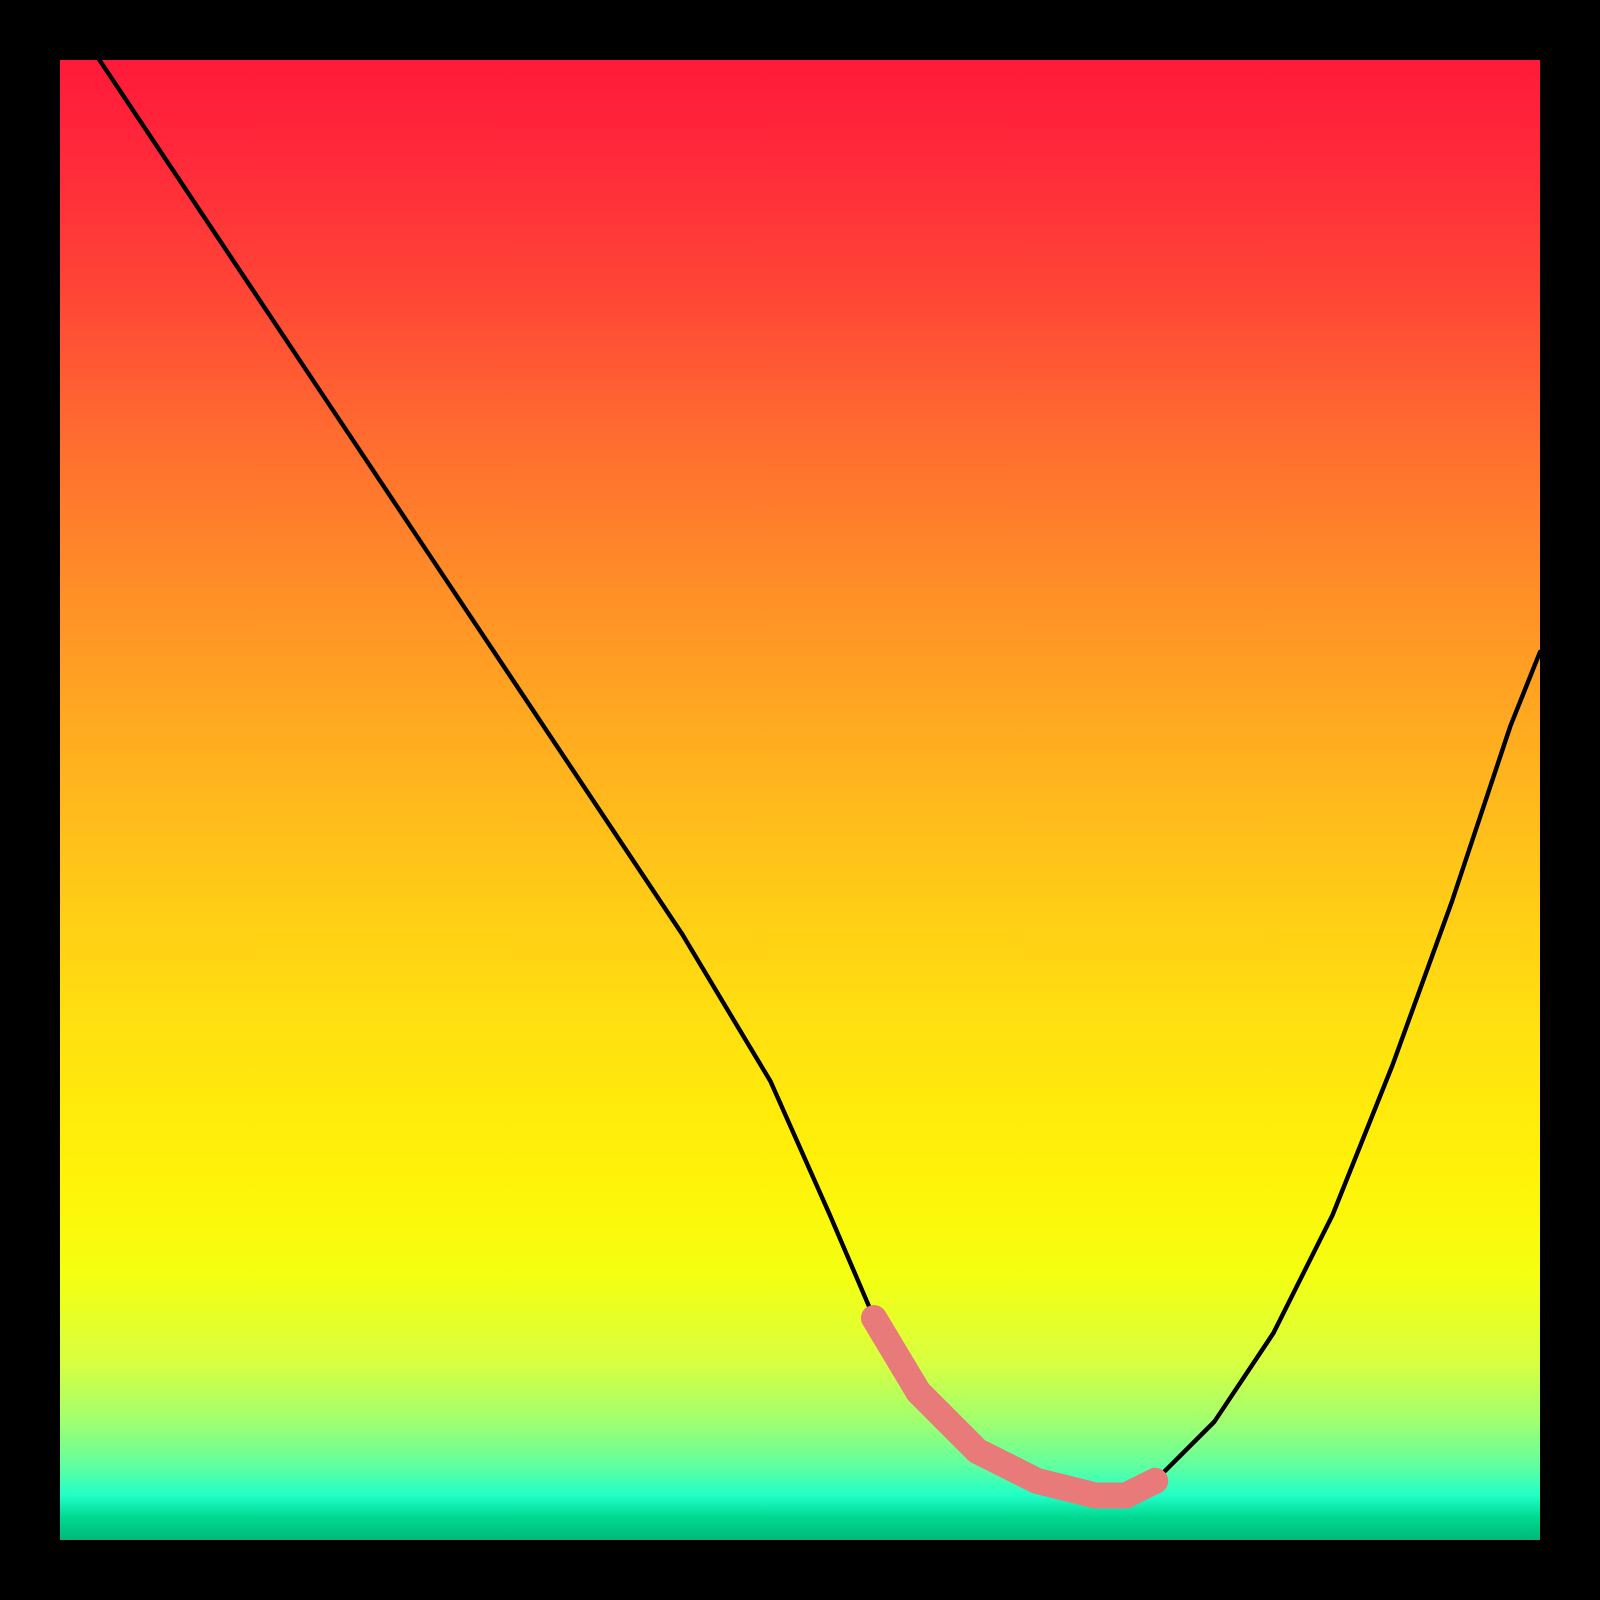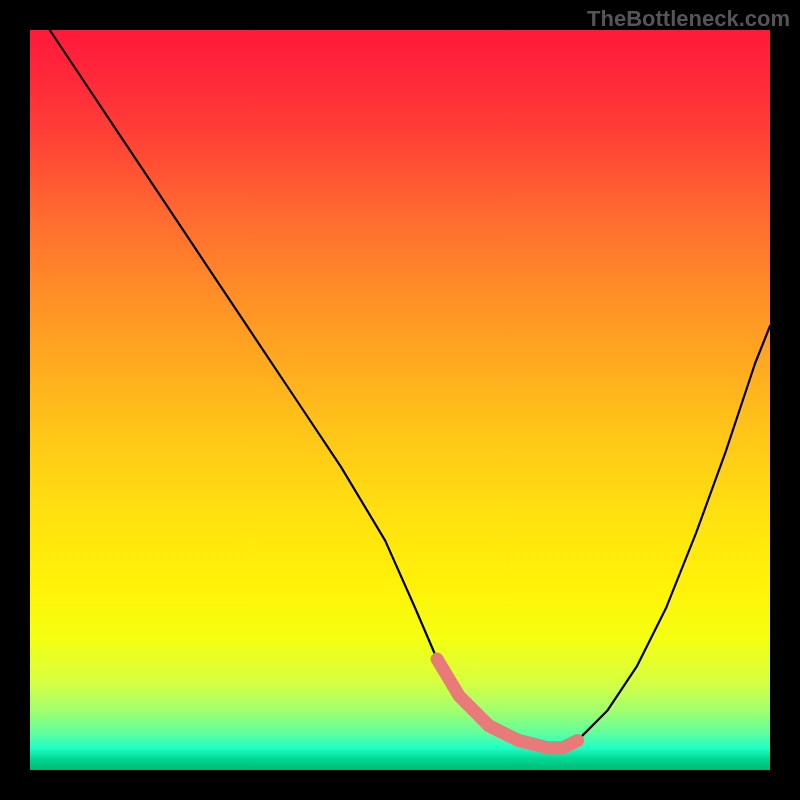--- a/index.html
+++ b/index.html
@@ -57,20 +57,19 @@
     top: 0;
     width: 740px;
     height: 740px;
     overflow: visible;
   }
 </style>
 </head>
 <body>
 
 <div class="chart-container">
-  <div class="watermark">TheBottleneck.com</div>
   <div class="plot-area">
     <svg class="overlay" viewBox="0 0 740 740" preserveAspectRatio="none">
       <path id="curve-path" fill="none" stroke="#000000" stroke-width="2.2" stroke-linecap="round" stroke-linejoin="round" d="M0.0 -29.6 L44.4 37.0 L88.8 103.6 L133.2 170.2 L177.6 236.8 L222.0 303.4 L266.4 370.0 L310.8 436.6 L355.2 510.6 L384.8 577.2 L407.0 629.0 L429.2 666.0 L458.8 695.6 L488.4 710.4 L518.0 717.8 L532.8 717.8 L547.6 710.4 L577.2 680.8 L606.8 636.4 L636.4 577.2 L666.0 503.2 L695.6 421.8 L725.2 333.0 L740.0 296.0"></path>
       <path id="highlight-path" fill="none" stroke="#e87a7a" stroke-width="13" stroke-linecap="round" stroke-linejoin="round" d="M407.0 629.0 L429.2 666.0 L458.8 695.6 L488.4 710.4 L518.0 717.8 L532.8 717.8 L547.6 710.4"></path>
     </svg>
   </div>
 </div>
 
 </body></html>

